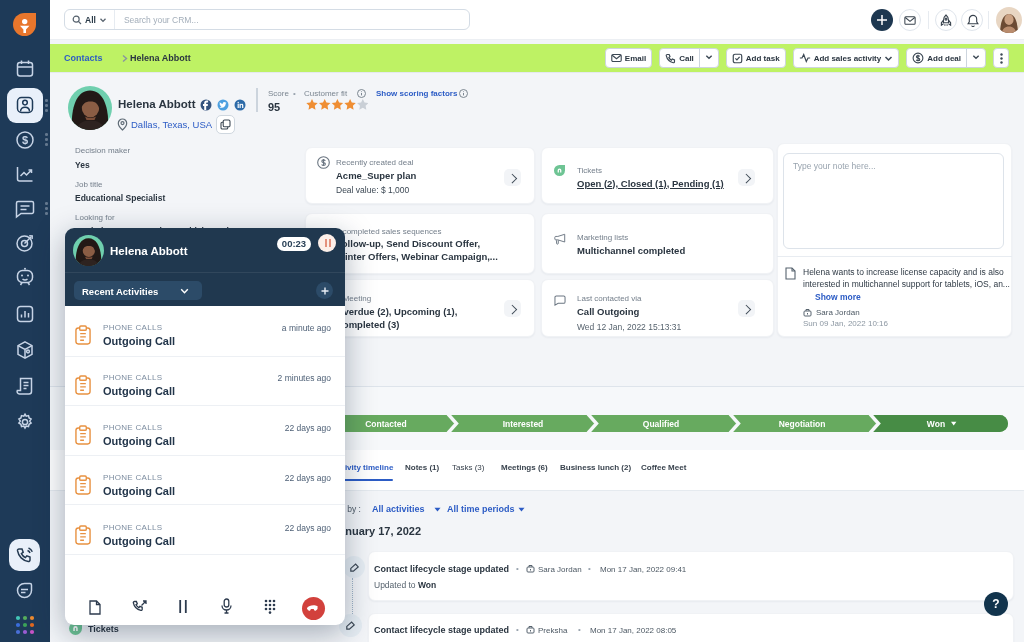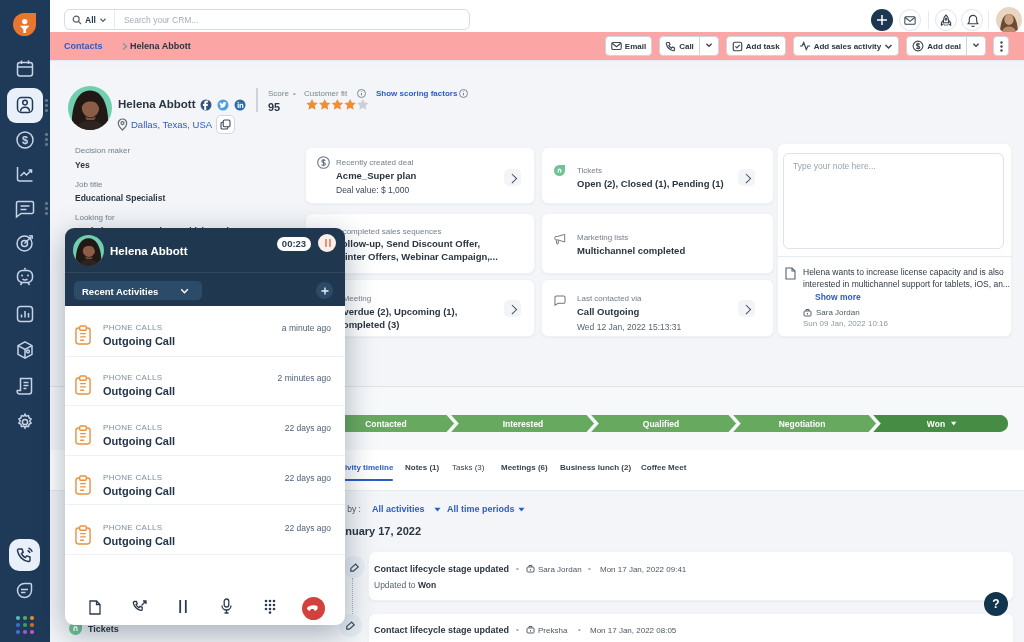--- a/index.html
+++ b/index.html
@@ -13,21 +13,21 @@
 .vdots { position:absolute; left:45px; width:3px; }
 .vdots i { display:block; width:2.6px; height:2.6px; border-radius:50%; background:#64788f; margin-bottom:2.4px; }
 
 #topbar { position:absolute; left:50px; top:0; width:974px; height:40px; background:#fff; border-bottom:1px solid #eceff3; z-index:15; }
 #searchbox { position:absolute; left:14px; top:9px; width:406px; height:21px; border:1px solid #d4dce5; border-radius:6px; background:#fff; display:flex; align-items:center; }
 #searchbox .all { display:flex; align-items:center; gap:3px; padding:0 7px; height:100%; color:#2a3a48; font-size:8.5px; font-weight:bold; border-right:1px solid #e6ebf1; }
 #searchbox .ph { color:#a3aeba; font-size:8.5px; padding-left:9px; }
 .trc { position:absolute; top:9px; width:22px; height:22px; border-radius:50%; border:1px solid #dfe5ec; background:#fff; }
 .tdiv { position:absolute; top:11px; width:1px; height:18px; background:#e7ebf0; }
 
-#crumbbar { position:absolute; left:50px; top:32px; width:974px; height:29px; background:#fca5a5; border-bottom:1px solid #e5e9ef; z-index:15; }
+#crumbbar { position:absolute; left:50px; top:44px; width:974px; height:29px; background:#bef264; border-bottom:1px solid #e5e9ef; z-index:15; }
 .btn { height:20px; background:#fff; border:1px solid #cdd5de; border-radius:4px; display:flex; align-items:center; gap:3px; padding:0 5px; font-size:8px; color:#2a3540; font-weight:bold; white-space:nowrap; }
 
 .card { position:absolute; background:#fff; border-radius:7px; box-shadow:0 1px 2px rgba(25,45,70,.05); border:1px solid #f0f2f5; }
 .lbl { position:absolute; font-size:8px; color:#737e8a; }
 .val { position:absolute; font-size:8.5px; font-weight:bold; color:#2a3540; }
 .chevr { position:absolute; z-index:1; width:6.5px; height:6.5px; border-right:1.6px solid #3f4b57; border-top:1.6px solid #3f4b57; transform:rotate(45deg); }
 </style>
 </head>
 <body>
 <div id="stage">
@@ -110,21 +110,21 @@
 <div class="val" style="left:336px;top:169.5px;font-size:9.5px;">Acme_Super plan</div>
 <div class="abs" style="left:336px;top:185px;font-size:8.5px;color:#3c4854;text-align:center;">Deal value: $ 1,000</div>
 <div class="chevr" style="left:509px;top:174.5px;"></div>
 
 <div class="card" style="left:541px;top:147px;width:233px;height:57px;"></div>
 <svg class="abs" style="left:554px;top:165px" width="11" height="11" viewBox="0 0 13 13">
       <path d="M6.5 0 H13 V6.5 A6.5 6.5 0 1 1 6.5 0 Z" fill="#6ec494"></path>
       <path d="M4.3 9 V6.2 a2.2 2.2 0 0 1 4.4 0 V9 H7.2 V6.4 a.7.7 0 0 0 -1.4 0 V9 z" fill="#fff"></path>
     </svg>
 <div class="lbl" style="left:577px;top:166px;">Tickets</div>
-<div class="val" style="left:577px;top:177.5px;font-size:9.5px;">Open (2), Closed (1), Pending (1)</div>
+<div class="val" style="left:577px;top:177.5px;font-size:9.5px;text-decoration:underline;">Open (2), Closed (1), Pending (1)</div>
 <div class="chevr" style="left:743px;top:174.5px;"></div>
 
 <div class="card" style="left:305px;top:213px;width:230px;height:61px;"></div>
 <svg class="abs" style="left:317px;top:230px" width="13" height="13" viewBox="0 0 13 13" fill="none" stroke="#6a7581" stroke-width="1.1">
       <path d="M11.5 1.5 L6 4 H2.5 a1 1 0 0 0 -1 1 v3 a1 1 0 0 0 1 1 H6 l5.5 2.5 z"></path>
       <path d="M4 9.5 l1 3"></path>
     </svg>
 <div class="lbl" style="left:336px;top:227px;">5 completed sales sequences</div>
 <div class="val" style="left:336px;top:238px;font-size:9.5px;">Follow-up, Send Discount Offer,</div>
 <div class="val" style="left:336px;top:251px;font-size:9.5px;">Winter Offers, Webinar Campaign,...</div>

